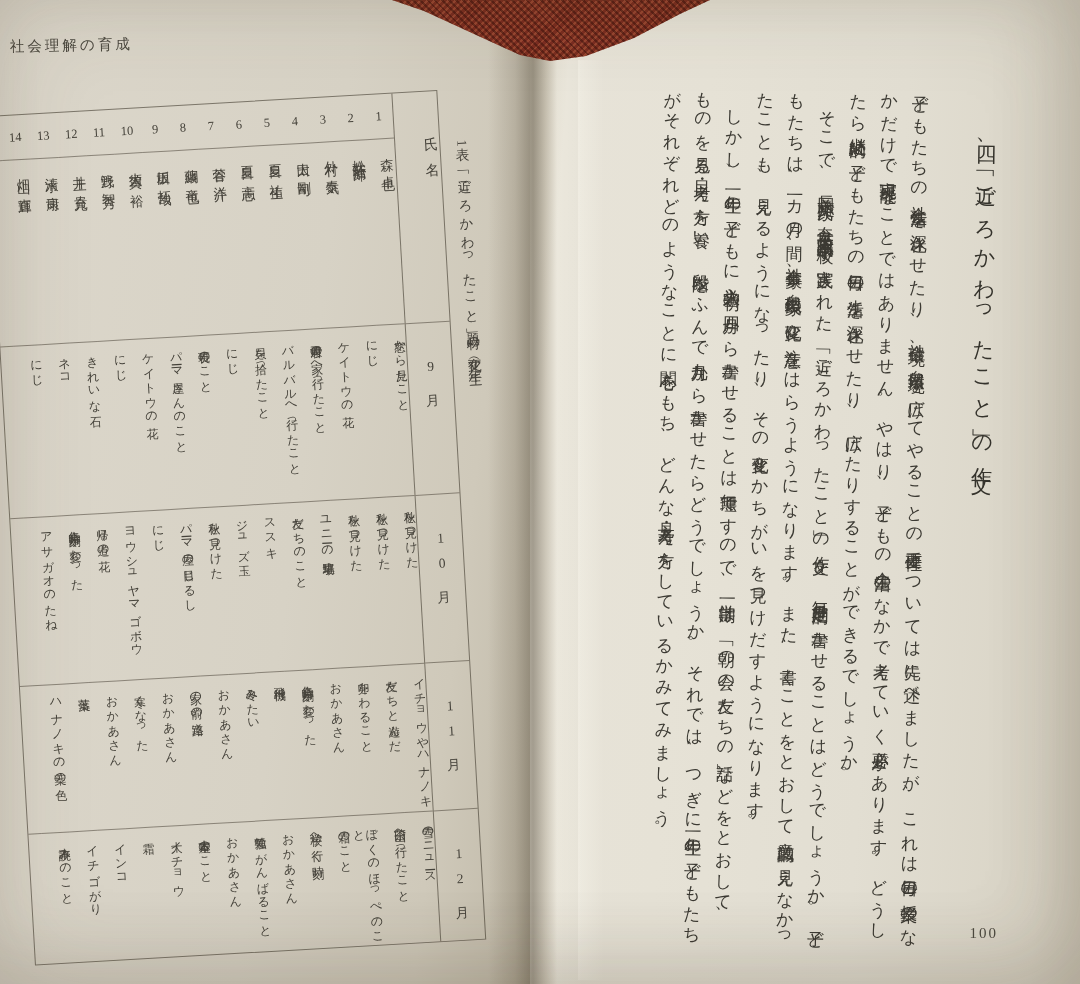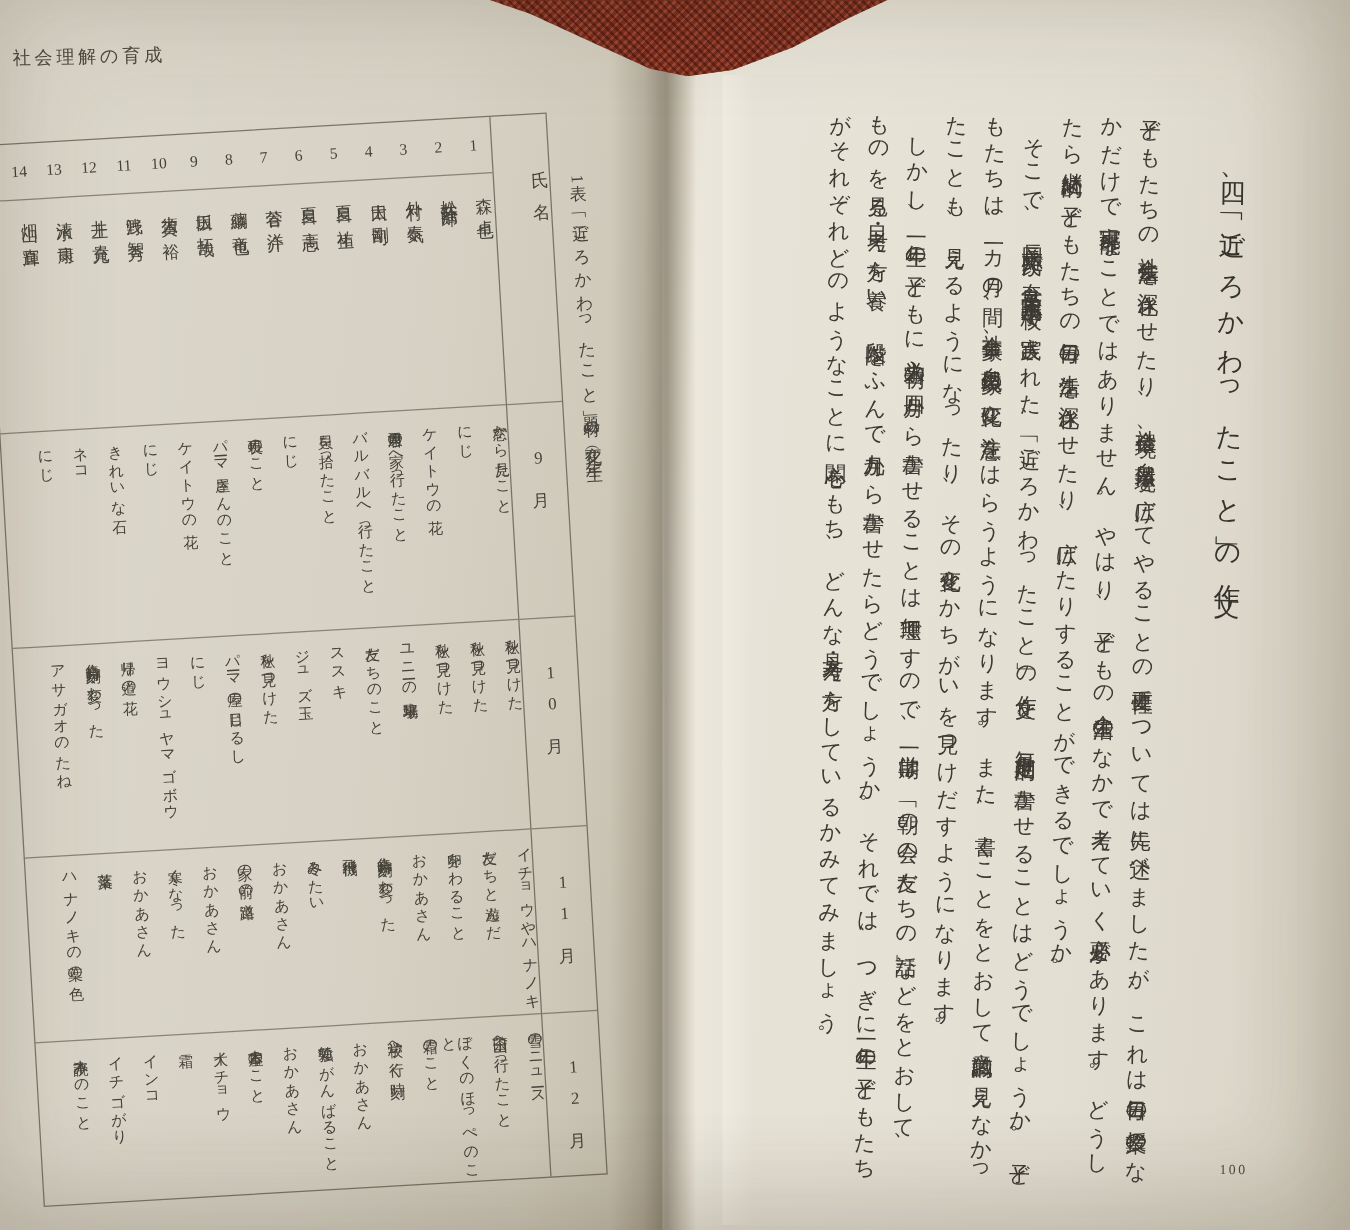--- a/index.html
+++ b/index.html
@@ -104,21 +104,21 @@
   }
   .vtext h2{
     margin:0 0 0 34px;font-weight:normal;
     font-size:21px;letter-spacing:6px;line-height:34px;
     padding-top:46px;color:#35332c;
   }
   .vtext p{margin:0;}
   .vtext p.ind{text-indent:1em;}
   .page-num{
     position:absolute;right:82px;bottom:42px;
-    font-size:11px;letter-spacing:2px;color:#4d4a41;
+    font-size:15px;letter-spacing:2px;color:#4d4a41;
   }
 </style>
 </head>
 <body>
 
 <div class="photo">
 
   <div class="page left"></div>
   <div class="page right"></div>
   <div class="gutter"></div>

